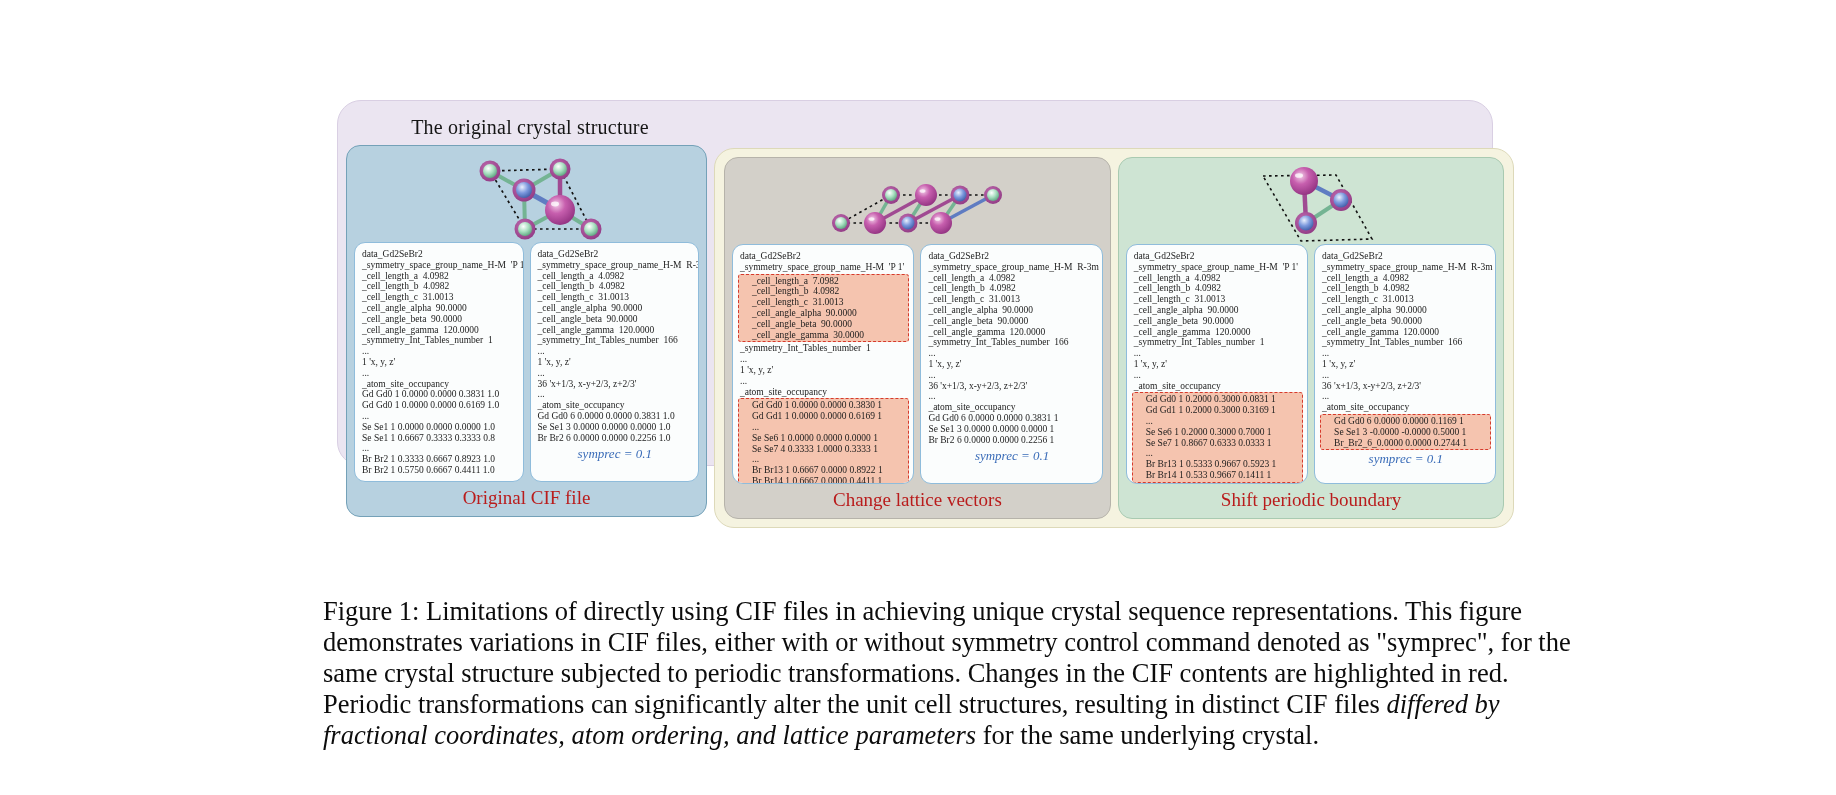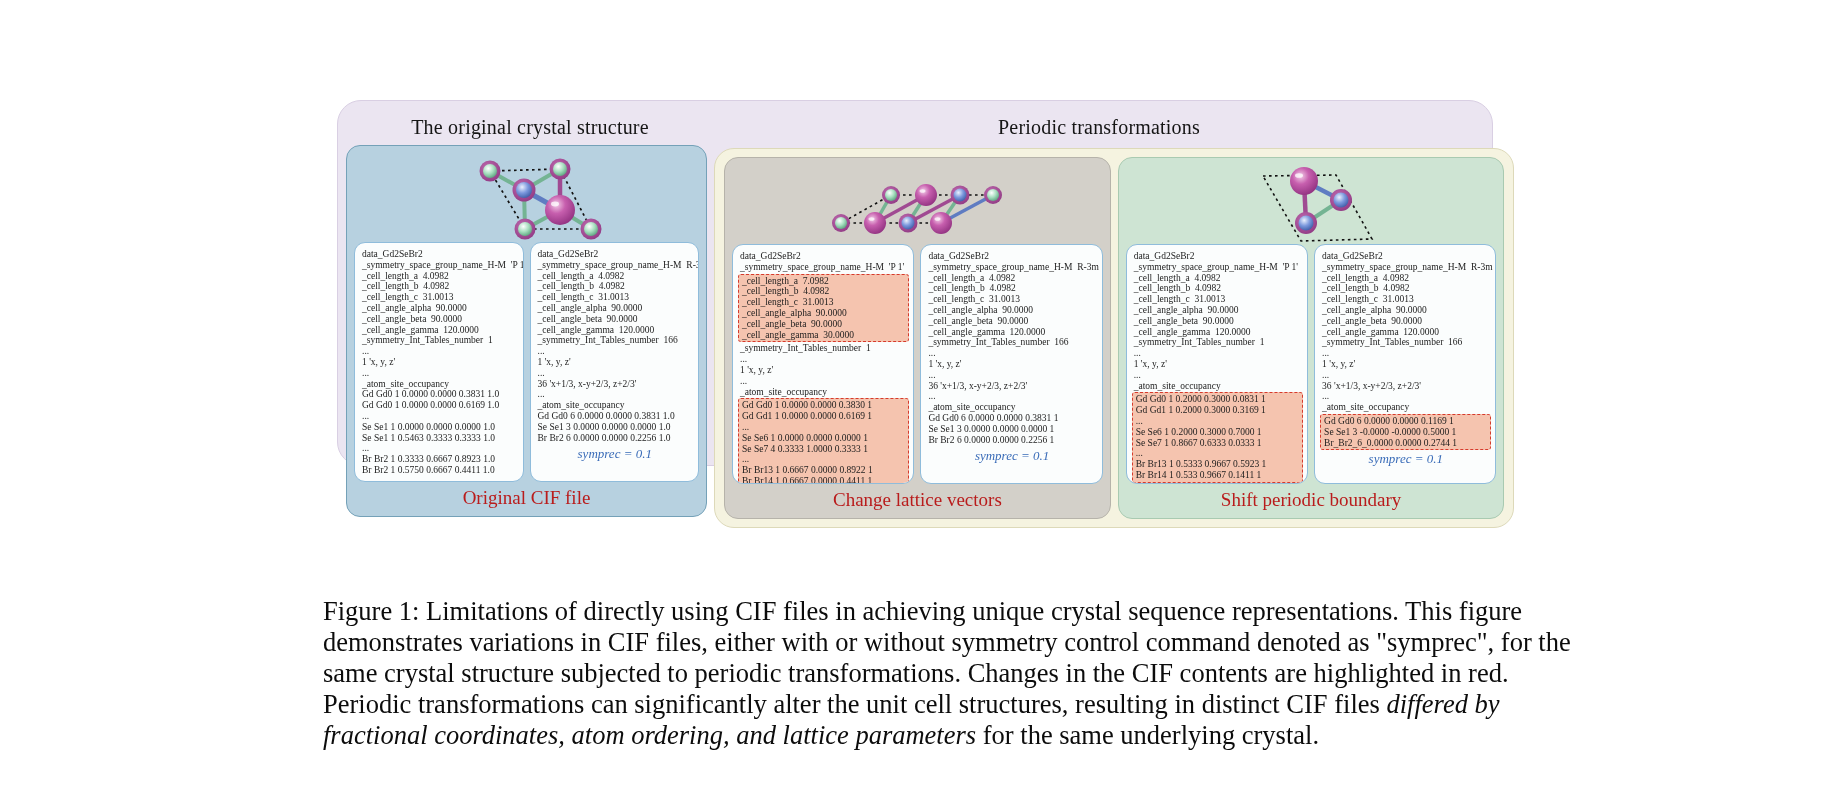--- a/index.html
+++ b/index.html
@@ -43,21 +43,21 @@
     border:1.5px solid #8fbcdb; border-radius:11px;
     padding:6px 6px 5px 7px; display:flex; flex-direction:column;
     overflow:hidden;
   }
   .cif-line {
     white-space:pre; font-size:9.5px; line-height:10.8px; color:#1c1c1c;
     font-family:"Liberation Serif", serif;
   }
   .seg.hl {
     background:var(--hl-fill); border:1.5px dashed var(--hl-border);
-    border-radius:3px; margin:1px -2px; padding:1px 3px;
+    border-radius:3px; margin:1px -2px; padding:1px 13px;
   }
   .symprec {
     margin-top:auto; padding-bottom:14px; text-align:center;
     font-style:italic; font-size:13px; color:var(--symprec-blue);
   }
   .panel-label {
     height:27px; display:flex; align-items:center; justify-content:center;
     font-size:19px; color:#b91c1c; margin-top:2px;
   }
   
@@ -95,21 +95,20 @@
       <radialGradient id="gRing" cx="40%" cy="35%" r="85%">
         <stop offset="0%" stop-color="#c06cb0"></stop>
         <stop offset="100%" stop-color="#872f7b"></stop>
       </radialGradient>
     </defs>
   </svg>
 
   <div class="fig-outer">
     <div class="titles-row">
       <div class="t-left fig-title">The original crystal structure</div>
-      <div class="t-right fig-title">Periodic transformations</div>
     </div>
 
     <div class="content-row">
 
       <div class="panel panel-blue">
         <div class="crystal-box">
           <svg width="165" height="82" viewBox="0 -3 165 82">
             <path d="M46 11 L116 9 L147 69 L81 69 Z" fill="none" stroke="#111" stroke-width="1.7" stroke-dasharray="2.6 3.4"></path>
             <line x1="46" y1="11" x2="80" y2="30" stroke="#74b493" stroke-width="4"></line>
             <line x1="80" y1="30" x2="116" y2="9" stroke="#74b493" stroke-width="4"></line>
@@ -157,21 +156,21 @@
                 <div class="cif-line">_cell_angle_gamma  120.0000</div>
                 <div class="cif-line">_symmetry_Int_Tables_number  1</div>
                 <div class="cif-line">...</div>
                 <div class="cif-line">1 'x, y, z'</div>
                 <div class="cif-line">...</div>
                 <div class="cif-line">_atom_site_occupancy</div>
                 <div class="cif-line">Gd Gd0 1 0.0000 0.0000 0.3831 1.0</div>
                 <div class="cif-line">Gd Gd0 1 0.0000 0.0000 0.6169 1.0</div>
                 <div class="cif-line">...</div>
                 <div class="cif-line">Se Se1 1 0.0000 0.0000 0.0000 1.0</div>
-                <div class="cif-line">Se Se1 1 0.5463 0.3333 0.3333 1.0</div>
+                <div class="cif-line">Se Se1 1 0.6667 0.3333 0.3333 0.8</div>
                 <div class="cif-line">...</div>
                 <div class="cif-line">Br Br2 1 0.3333 0.6667 0.8923 1.0</div>
                 <div class="cif-line">Br Br2 1 0.5750 0.6667 0.4411 1.0</div>
               </div>
             </div>
           <div class="cif-card">
               <div class="seg">
                 <div class="cif-line">data_Gd2SeBr2</div>
                 <div class="cif-line">_symmetry_space_group_name_H-M  R-3m</div>
                 <div class="cif-line">_cell_length_a  4.0982</div>

